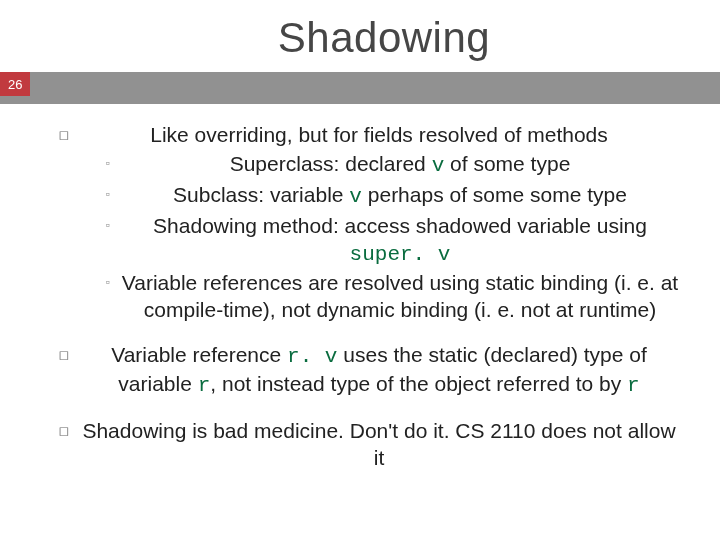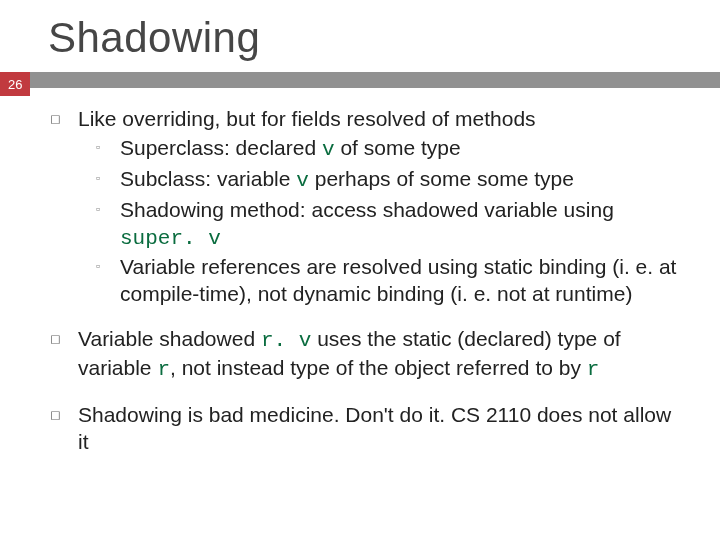--- a/index.html
+++ b/index.html
@@ -1,19 +1,19 @@
 <!DOCTYPE html>
 <html><head>
 <meta charset="utf-8">
 <style>
-  * { margin: 0; padding: 0; box-sizing: border-box; }
+  * { margin: 0; padding: 0; box-sizing: border-box; text-align: center; }
   html, body { width: 720px; height: 540px; background: #fff; font-family: Arial, Helvetica, sans-serif; }
   .slide { width: 720px; height: 540px; position: relative; }
   .title { font-size: 42px; color: #464646; padding: 14px 0 10px 48px; font-weight: 400; letter-spacing: 0.5px; }
-  .bar { width: 720px; height: 16px; background: #919191; position: relative; }
+  .bar { width: 720px; height: 32px; background: #919191; position: relative; }
   .page-num { position: absolute; left: 0; top: 0; height: 24px; background: #c13a3f; color: #fff; font-size: 13px; display: flex; align-items: center; padding: 0 8px; }
   .content { padding: 18px 40px 0 50px; font-size: 21px; color: #222; line-height: 1.28; }
   .top-item { display: flex; margin-bottom: 18px; }
   .top-item:last-child { margin-bottom: 0; }
   .top-marker { flex: 0 0 28px; font-size: 13px; padding-top: 5px; color: #666; }
   .top-body { flex: 1; }
   .sub-item { display: flex; margin-top: 2px; padding-left: 18px; }
   .sub-marker { flex: 0 0 24px; font-size: 12px; padding-top: 5px; color: #888; }
   .sub-body { flex: 1; }
   .code { font-family: "Courier New", monospace; color: #0a6c3f; }
@@ -63,21 +63,21 @@
             <span>Variable references are resolved using static binding (i. e. at compile-time), not dynamic binding (i. e. not at runtime)</span>
           </div>
         </div>
 
       </div>
     </div>
 
     <div class="top-item">
       <div class="top-marker">◻</div>
       <div class="top-body">
-        <span>Variable shadowed </span><span class="code">r. v</span><span> uses the static (declared) type of variable </span><span class="code">r</span><span>, not instead type of the object referred to by </span><span class="code">r</span>
+        <span>Variable reference </span><span class="code">r. v</span><span> uses the static (declared) type of variable </span><span class="code">r</span><span>, not instead type of the object referred to by </span><span class="code">r</span>
       </div>
     </div>
 
     <div class="top-item">
       <div class="top-marker">◻</div>
       <div class="top-body">
         <span>Shadowing is bad medicine. Don't do it. CS 2110 does not allow it</span>
       </div>
     </div>
 

